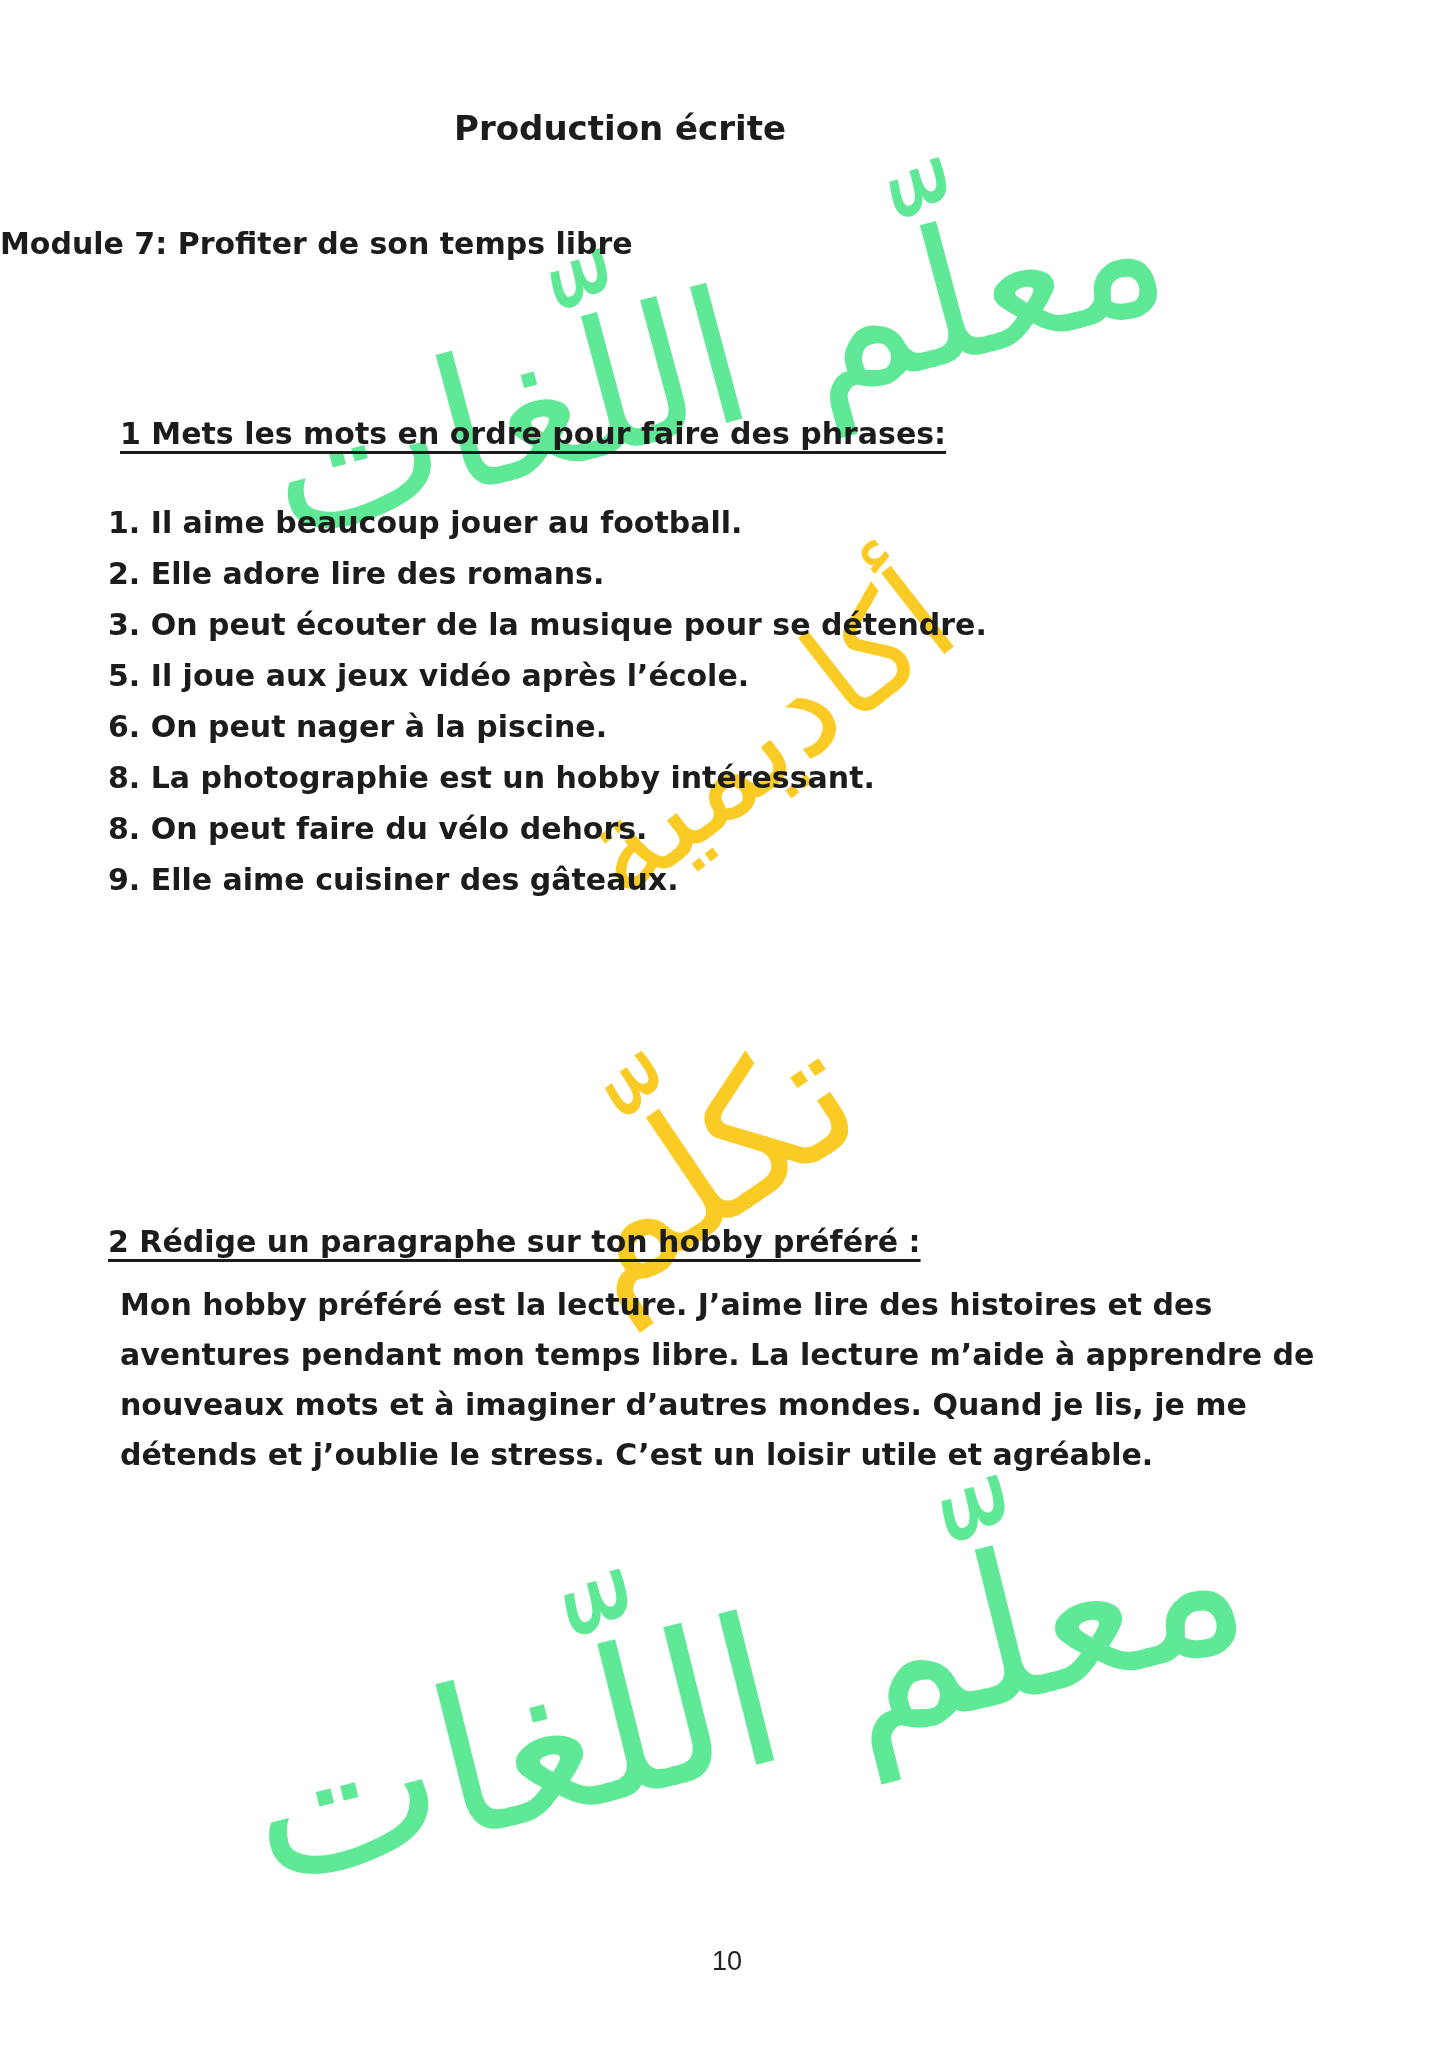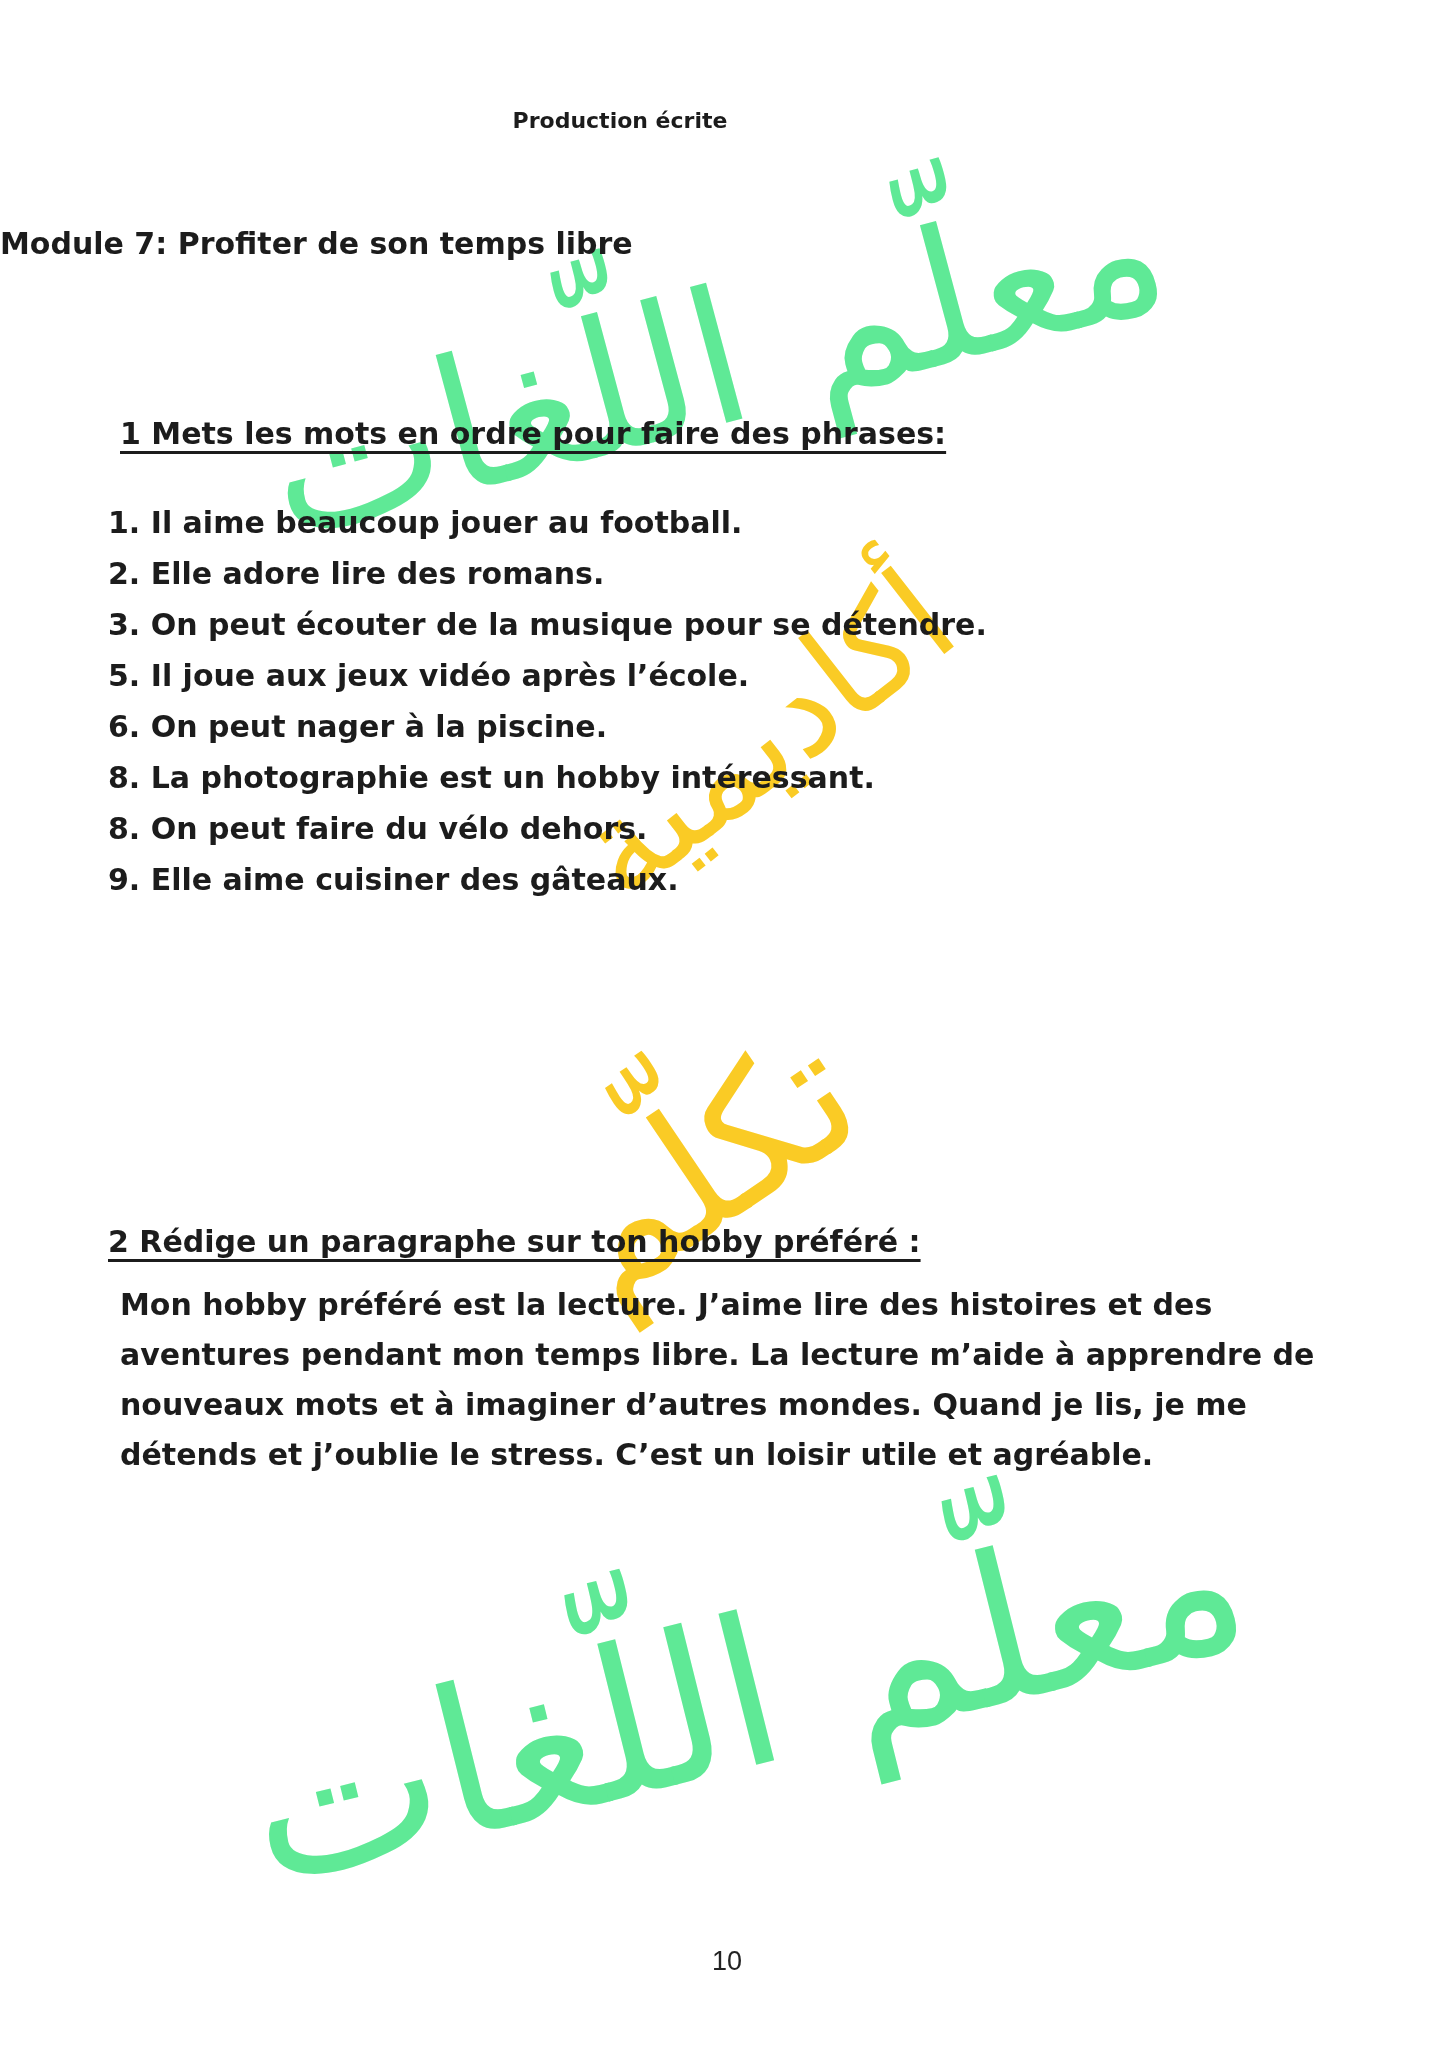--- a/index.html
+++ b/index.html
@@ -100,21 +100,21 @@
 <body>
 
 <div class="wm wm-green wm-green-top" dir="rtl" style="color: rgb(95, 233, 150);">معلّم اللّغات</div>
 
 <div class="wm wm-yellow wm-yellow-1" dir="rtl" style="color: rgb(250, 203, 37);">أكاديمية</div>
 
 <div class="wm wm-yellow wm-yellow-2" dir="rtl" style="color: rgb(250, 203, 37);">تكلّم</div>
 
 <div class="wm wm-green wm-green-bottom" dir="rtl" style="color: rgb(95, 233, 150);">معلّم اللّغات</div>
 
-<h1 class="doc doc-title" style="margin:0; font-size:22px;">Production écrite</h1>
+<h1 class="doc doc-title" style="margin:0; font-size:34px;">Production écrite</h1>
 
 <h2 class="doc doc-subtitle" style="margin:0; font-size:30px;">Module 7: Profiter de son temps libre</h2>
 
 <h3 class="doc doc-heading heading-1" style="margin:12px; font-size:30px;">1 Mets les mots en ordre pour faire des phrases:</h3>
 
 <ol class="doc word-list">
   <li class="list-item">1. Il aime beaucoup jouer au football.</li>
   <li class="list-item">2. Elle adore lire des romans.</li>
   <li class="list-item">3. On peut écouter de la musique pour se détendre.</li>
   <li class="list-item">5. Il joue aux jeux vidéo après l’école.</li>

